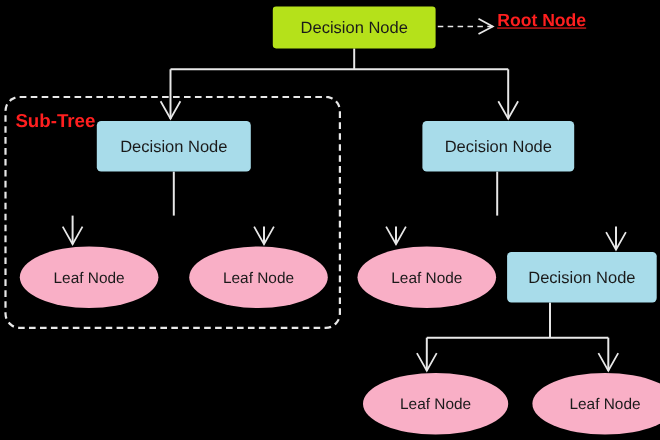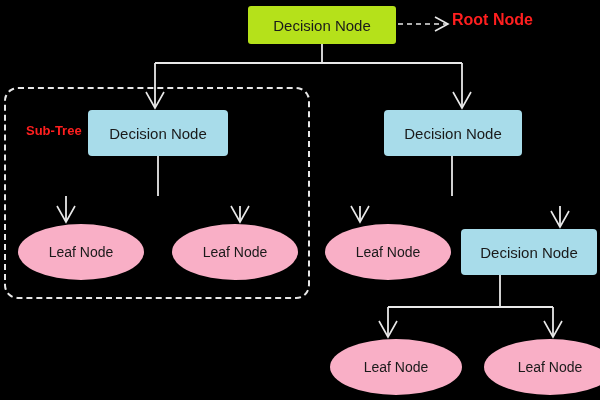--- a/index.html
+++ b/index.html
@@ -58,16 +58,16 @@
       <div class="node round" style="left: 88px; top: 110px; width: 140px; height: 46px; background: rgb(168, 220, 234); font-size: 15px; color: rgb(26, 26, 26);">Decision Node</div>
       <div class="node round" style="left: 384px; top: 110px; width: 138px; height: 46px; background: rgb(168, 220, 234); font-size: 15px; color: rgb(26, 26, 26);">Decision Node</div>
       <div class="node ellipse" style="left: 18px; top: 224px; width: 126px; height: 56px; background: rgb(249, 175, 198); font-size: 14px; color: rgb(26, 26, 26);">Leaf Node</div>
       <div class="node ellipse" style="left: 172px; top: 224px; width: 126px; height: 56px; background: rgb(249, 175, 198); font-size: 14px; color: rgb(26, 26, 26);">Leaf Node</div>
       <div class="node ellipse" style="left: 325px; top: 224px; width: 126px; height: 56px; background: rgb(249, 175, 198); font-size: 14px; color: rgb(26, 26, 26);">Leaf Node</div>
       <div class="node round" style="left: 461px; top: 229px; width: 136px; height: 46px; background: rgb(168, 220, 234); font-size: 15px; color: rgb(26, 26, 26);">Decision Node</div>
       <div class="node ellipse" style="left: 330px; top: 339px; width: 132px; height: 56px; background: rgb(249, 175, 198); font-size: 14px; color: rgb(26, 26, 26);">Leaf Node</div>
       <div class="node ellipse" style="left: 484px; top: 339px; width: 132px; height: 56px; background: rgb(249, 175, 198); font-size: 14px; color: rgb(26, 26, 26);">Leaf Node</div>
     </div>
   <div id="labels-layer">
-      <div class="lbl" style="left: 452px; top: 11px; color: rgb(255, 31, 31); font-size: 16px;">Root Node</div>
-      <div class="lbl" style="left: 14px; top: 123px; color: rgb(255, 31, 31); font-size: 13px; margin-left: 12px;">Sub-Tree</div>
+      <div class="lbl" style="left: 452px; top: 11px; color: rgb(255, 31, 31); font-size: 16px; text-decoration: underline;">Root Node</div>
+      <div class="lbl" style="left: 14px; top: 100px; color: rgb(255, 31, 31); font-size: 17px;">Sub-Tree</div>
     </div>
 </div>
 
 </body></html>

